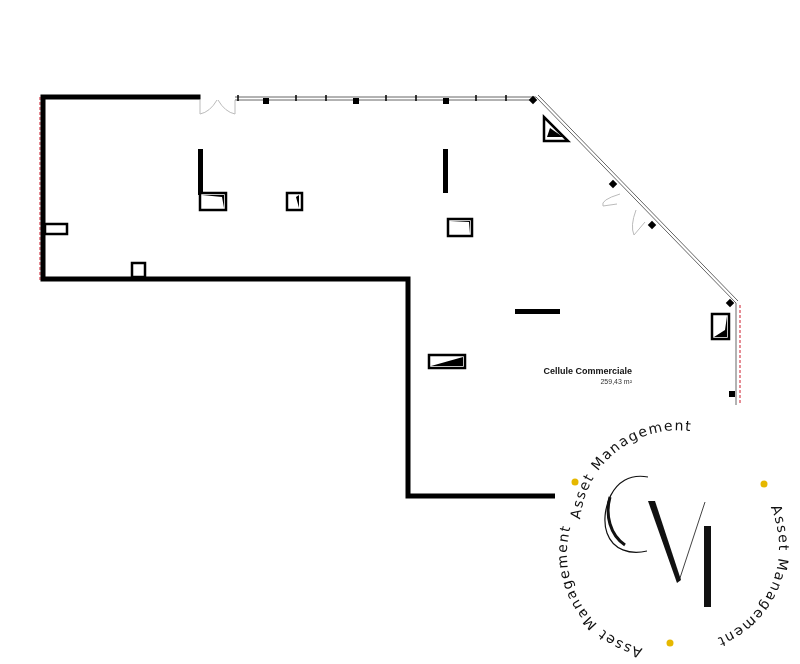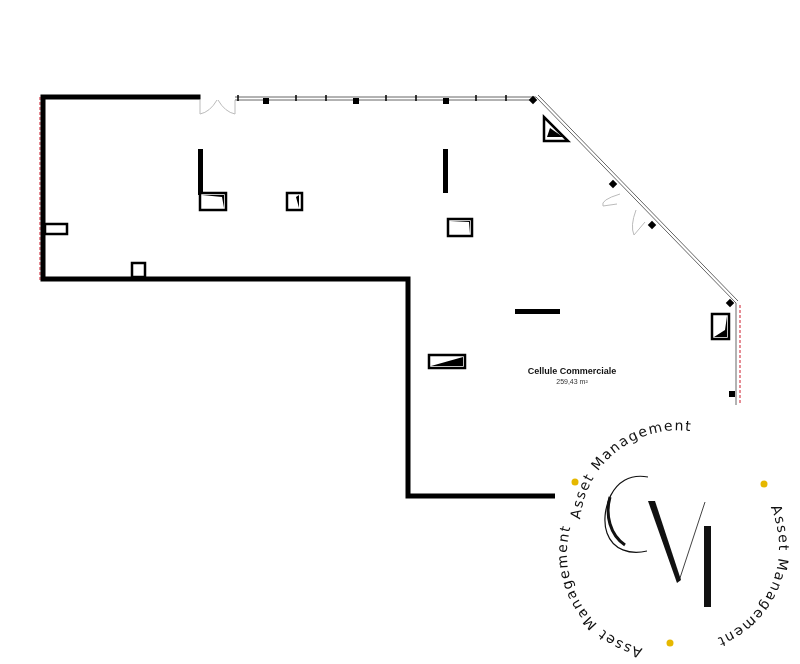--- a/index.html
+++ b/index.html
@@ -1,18 +1,18 @@
 <!DOCTYPE html>
 <html><head>
 <meta charset="utf-8">
 <style>
   html, body { margin: 0; padding: 0; background: #ffffff; }
   body { width: 800px; height: 664px; position: relative; overflow: hidden; font-family: "Liberation Sans", sans-serif; }
   #plan { position: absolute; left: 0; top: 0; }
-  .room-label { position: absolute; left: 512px; top: 366px; width: 120px; text-align: center; }
+  .room-label { position: absolute; left: 512px; top: 366px; width: 120px; text-align: right; }
   .room-name { font-size: 9px; font-weight: bold; color: #111; line-height: 11px; }
   .room-area { font-size: 7px; color: #333; line-height: 9px; }
   .logo { position: absolute; left: 555px; top: 405px; width: 245px; height: 259px; }
 </style>
 </head>
 <body>
 
 <svg id="plan" width="800" height="664" viewBox="0 0 800 664">
 
   <g stroke="#cc1a2a" stroke-width="1" stroke-dasharray="3,2" fill="none">

